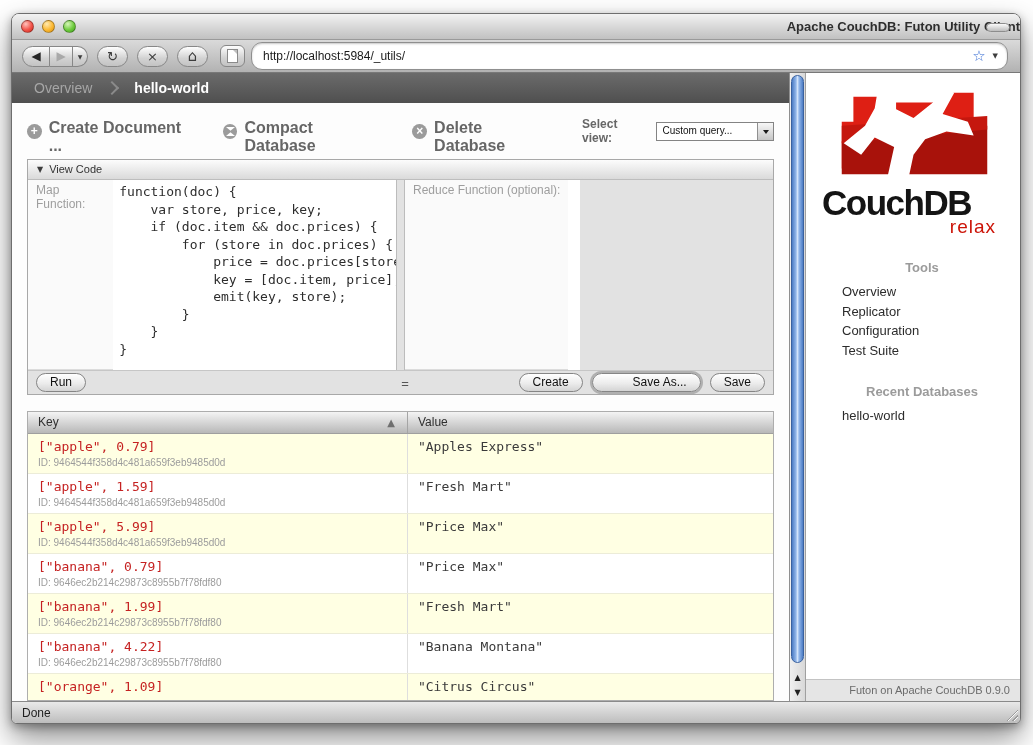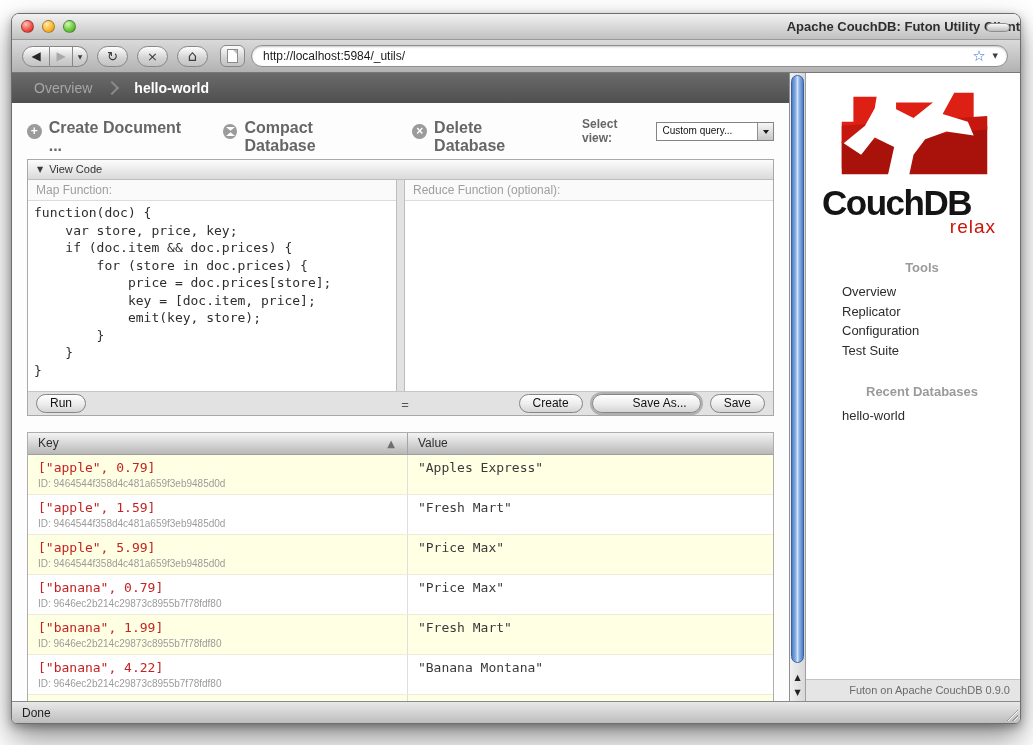--- a/index.html
+++ b/index.html
@@ -49,21 +49,21 @@
   .nav.fwd  { width:23px; border-left:none; font-size:12px; color:#a9a9a9; }
   .nav.navdrop { width:15px; border-left:none; border-radius:0 11px 11px 0; font-size:6px; color:#3e3e3e; }
   .pillbtn { width:31px; border-radius:11px; font-size:13px; color:#3c3c3c; }
   .pillbtn.home { font-size:15px; }
   .urlwrap { flex:1; display:flex; align-items:center; gap:6px; margin-left:3px; }
   .favslot { width:25px; height:22px; border-radius:6px; }
   .docicon { width:11px; height:14px; background:#fff; border:1px solid #8a8a8a; position:relative; }
   .docicon::after { content:""; position:absolute; right:0; top:0; width:0; height:0;
     border-left:4px solid transparent; border-top:4px solid #bfbfbf; }
   .urlbar {
-    flex:1; height:22px; background:#fff; border:1px solid #8f8f8f; border-radius:11px;
+    flex:1; height:28px; background:#fff; border:1px solid #8f8f8f; border-radius:11px;
     display:flex; align-items:center; padding:0 9px 0 11px; cursor:text;
     box-shadow:inset 0 1px 2px rgba(0,0,0,.22);
   }
   .urltext { flex:1; font-size:12px; color:#1b1b1b; }
   .star { color:#3b6fd4; font-size:15px; margin-right:7px; cursor:pointer; line-height:1; }
   .urldrop { font-size:7px; color:#3d3d3d; cursor:pointer; }
 
   
   .contentrow { flex:1; display:flex; min-height:0; }
   .main { width:777px; flex:0 0 777px; display:flex; flex-direction:column; min-width:0; }
@@ -92,21 +92,21 @@
   .selectbtn { width:16px; background:linear-gradient(#f7f7f7,#c6c6c6); border-left:1px solid #909090;
     display:flex; align-items:center; justify-content:center; }
   .selarrow { width:0; height:0; border:3.5px solid transparent; border-top:4.5px solid #1a1a1a; margin-top:4px; }
 
   
   .viewcode { margin-top:16px; border:1px solid #a8a8a8; background:#e2e2e2; }
   .vc-header { display:flex; align-items:center; padding:3px 9px 4px; font-size:11px; color:#333;
     background:linear-gradient(#fcfcfc,#dadada); border-bottom:1px solid #bdbdbd; cursor:pointer; }
   .vc-arrow { font-size:8px; margin-right:6px; color:#3c3c3c; font-family:"DejaVu Sans", sans-serif; }
   .editors { display:flex; gap:7px; }
-  .editor { flex:1; min-width:0; display:flex; flex-direction:column; }
+  .editor { flex:1; min-width:0; display:flex; }
   .ed-label { background:#fafafa; color:#9e9e9e; font-size:12px; padding:3px 8px; border-bottom:1px solid #dcdcdc; }
   .editor.left  { border-right:1px solid #bcbcbc; }
   .editor.right { border-left:1px solid #bcbcbc; }
   .ed-code { height:190px; background:#fff; font-family:"DejaVu Sans Mono", monospace;
     font-size:13px; line-height:17.5px; color:#2d2d2d; padding:3px 6px; white-space:pre; overflow:hidden; cursor:text; }
   .vc-footer { position:relative; display:flex; align-items:center; gap:9px; height:24px;
     padding:0 8px; background:#e2e2e2; border-top:1px solid #c6c6c6; }
   .equals { position:absolute; left:50.6%; top:50%; transform:translate(-50%,-50%); color:#555; font-size:13px; }
   .footspacer { flex:1; }
   .macbtn { font-family:inherit; font-size:12px; color:#111; padding:1px 13px 2px; border-radius:10px;

